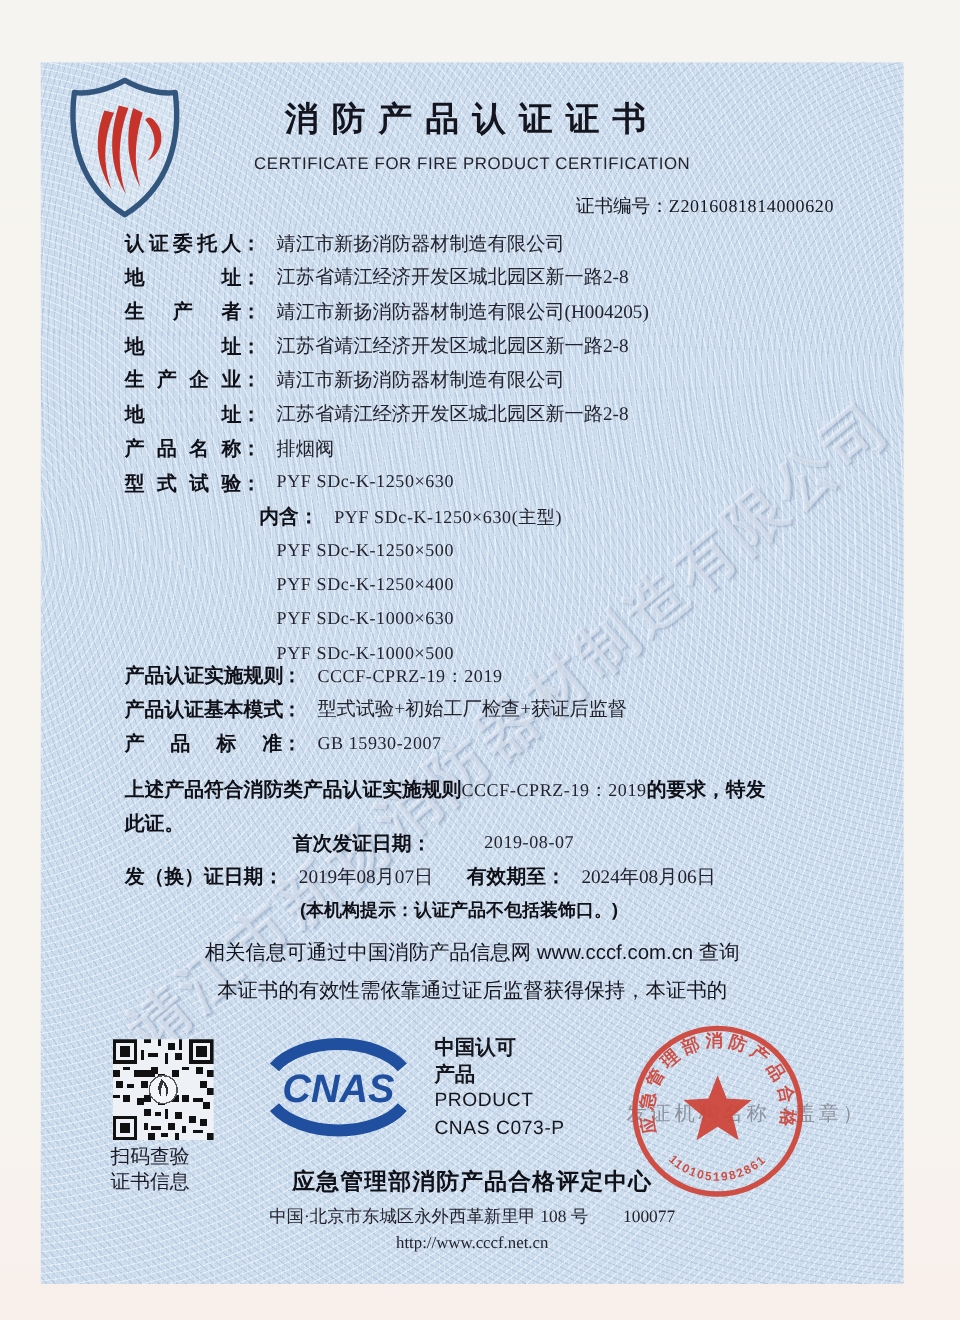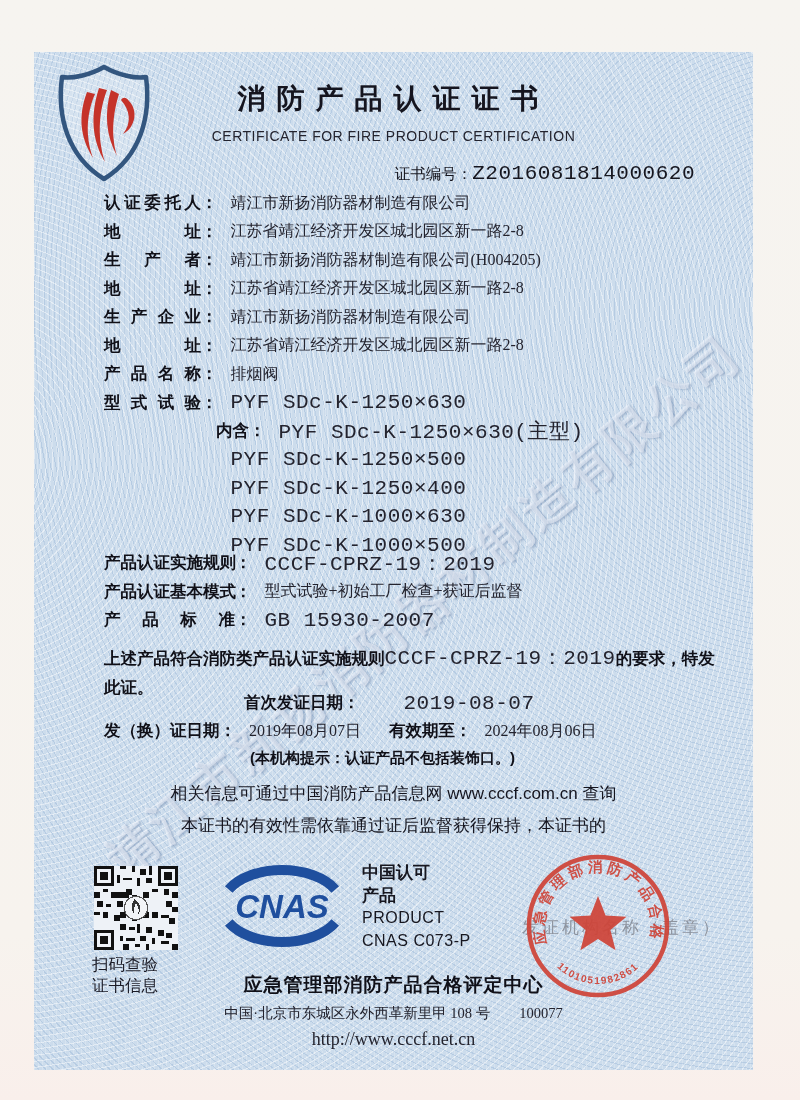--- a/index.html
+++ b/index.html
@@ -25,41 +25,41 @@
         font-size:15.5px;color:#16161f;}
   .block{position:absolute;left:70px;right:36px;}
   .row{display:flex;align-items:center;height:28.5px;white-space:nowrap;}
   .flabel{width:97px;font-weight:bold;font-size:16.5px;color:#101018;
         text-align:justify;text-align-last:justify;}
   .flabel.right{text-align-last:right;margin-left:48px;}
   .rlabel{width:131px;font-weight:bold;font-size:16.5px;color:#101018;
         text-align:justify;text-align-last:justify;}
   .colon{font-weight:bold;font-size:16.5px;color:#101018;}
   .fvalue{margin-left:13px;font-family:"Liberation Serif",serif;font-size:16px;color:#23232e;}
-  .code{font-family:Liberation Mono, monospace;font-size:21px;letter-spacing:.5px;}
+  .code{font-family:Liberation Serif, serif;font-size:15px;letter-spacing:.5px;}
   .statement{font-size:16.5px;font-weight:bold;line-height:28px;color:#101018;}
   .statement .code{font-weight:normal;color:#23232e;}
   .bold-label{font-weight:bold;font-size:16.5px;color:#101018;}
   .note{font-weight:bold;font-size:15px;color:#101018;}
   .notice{position:absolute;left:0;right:0;text-align:center;font-size:17px;line-height:32px;color:#15151f;}
   .qr{position:absolute;left:60px;top:814px;}
   .qr-caption{position:absolute;left:58px;top:902px;font-size:16.5px;line-height:21px;color:#1b1b26;}
   .cnas{position:absolute;left:182px;top:810px;}
   .cnas-info{position:absolute;left:328px;top:810px;line-height:22.5px;color:#16161f;}
   .cnas-info .cn{font-size:17px;font-weight:bold;}
   .cnas-info .en{font-size:16px;letter-spacing:.5px;}
   .stamp-hint{position:absolute;left:488px;top:864px;z-index:1;
         font-family:"Liberation Serif",serif;font-size:17px;letter-spacing:3px;color:#8d939e;}
   .seal{position:absolute;left:480px;top:790px;z-index:2;opacity:.92;}
   .org-name{position:absolute;left:0;right:0;top:920px;text-align:center;
         font-size:19px;font-weight:bold;letter-spacing:1px;color:#101018;}
   .address{position:absolute;left:0;right:0;top:952px;text-align:center;
         font-family:"Liberation Serif",serif;font-size:14.5px;color:#23232e;}
   .website{position:absolute;left:0;right:0;top:977px;text-align:center;
-        font-family:"Liberation Serif",serif;font-size:18px;color:#23232e;}
+        font-family:"Liberation Serif",serif;font-size:14px;color:#23232e;}
 </style>
 </head>
 <body>
 
 <div class="page">
   <div class="cert">
 
     <div class="watermark">靖江市新扬消防器材制造有限公司</div>
 
     <div class="logo">

